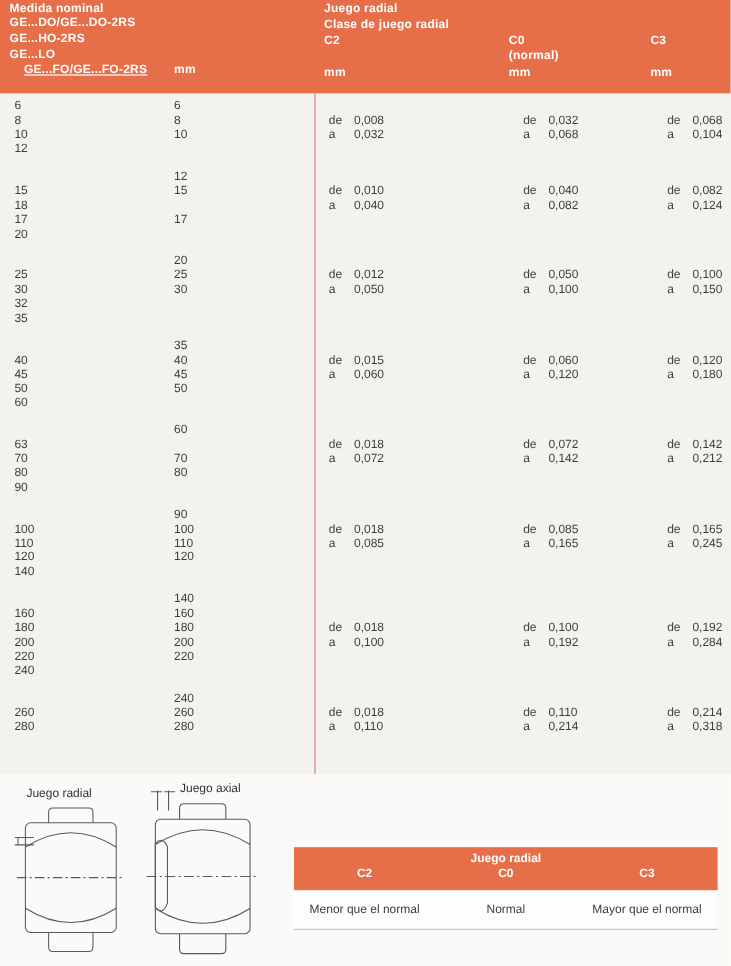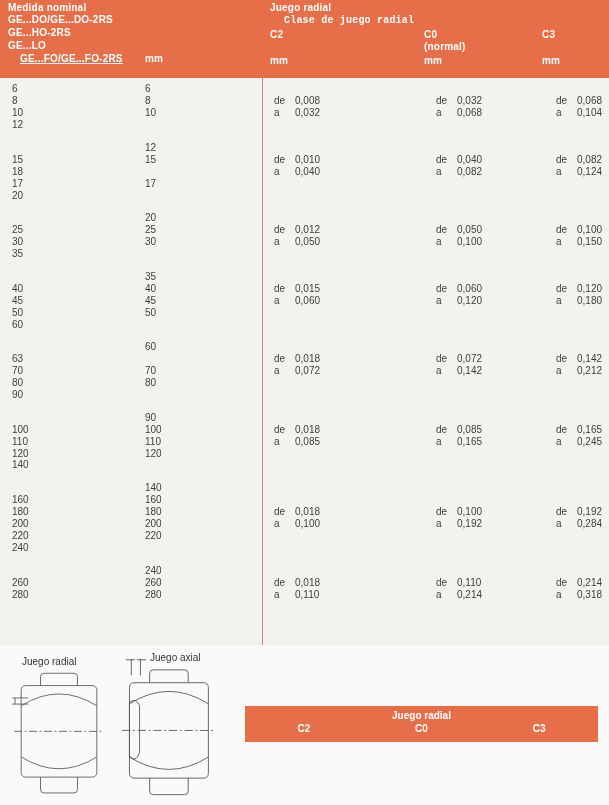--- a/index.html
+++ b/index.html
@@ -51,21 +51,21 @@
 
   <header class="hdr">
     <div style="left:8px;   top:2px;">Medida nominal</div>
     <div style="left:8px;   top:14px;">GE...DO/GE...DO-2RS</div>
     <div style="left:8px;   top:27px;">GE...HO-2RS</div>
     <div style="left:8px;   top:40px;">GE...LO</div>
     <div style="left:20px;   top:53px;text-decoration:underline;">GE...FO/GE...FO-2RS</div>
     <div style="left:145px; top:53px;">mm</div>
 
     <div style="left:270px; top:2px;">Juego radial</div>
-    <div style="left:284px; top:15px;font-family:Liberation Mono, monospace;">Clase de juego radial</div>
+    <div style="left:270px; top:15px;">Clase de juego radial</div>
 
     <div style="left:270px; top:29px;">C2</div>
     <div style="left:270px; top:55px;">mm</div>
 
     <div style="left:424px; top:29px;">C0</div>
     <div style="left:424px; top:41px;">(normal)</div>
     <div style="left:424px; top:55px;">mm</div>
 
     <div style="left:542px; top:29px;">C3</div>
     <div style="left:542px; top:55px;">mm</div>
@@ -209,20 +209,27 @@
               <span class="val">0,050</span>
             </span>
             <span class="cc c0">
               <span class="lbl">a</span>
               <span class="val">0,100</span>
             </span>
             <span class="cc c3">
               <span class="lbl">a</span>
               <span class="val">0,150</span>
             </span>
+          </div>
+          <div class="trow">
+            <span class="col1">32</span>
+            <span class="col2"></span>
+            <span class="cc c2"></span>
+            <span class="cc c0"></span>
+            <span class="cc c3"></span>
           </div>
           <div class="trow">
             <span class="col1">35</span>
             <span class="col2"></span>
             <span class="cc c2"></span>
             <span class="cc c0"></span>
             <span class="cc c3"></span>
           </div>
         </div>
         <div class="grp">
@@ -533,15 +540,20 @@
 
     <div class="legend">
       <div class="legend-hdr">
         <div class="legend-title">Juego radial</div>
         <div class="legend-cols">
           <span>C2</span>
           <span>C0</span>
           <span>C3</span>
         </div>
       </div>
+      <div class="legend-body">
+        <span>Menor que el normal</span>
+        <span>Normal</span>
+        <span>Mayor que el normal</span>
+      </div>
     </div>
   </div>
 </div>
 
 </body></html>

